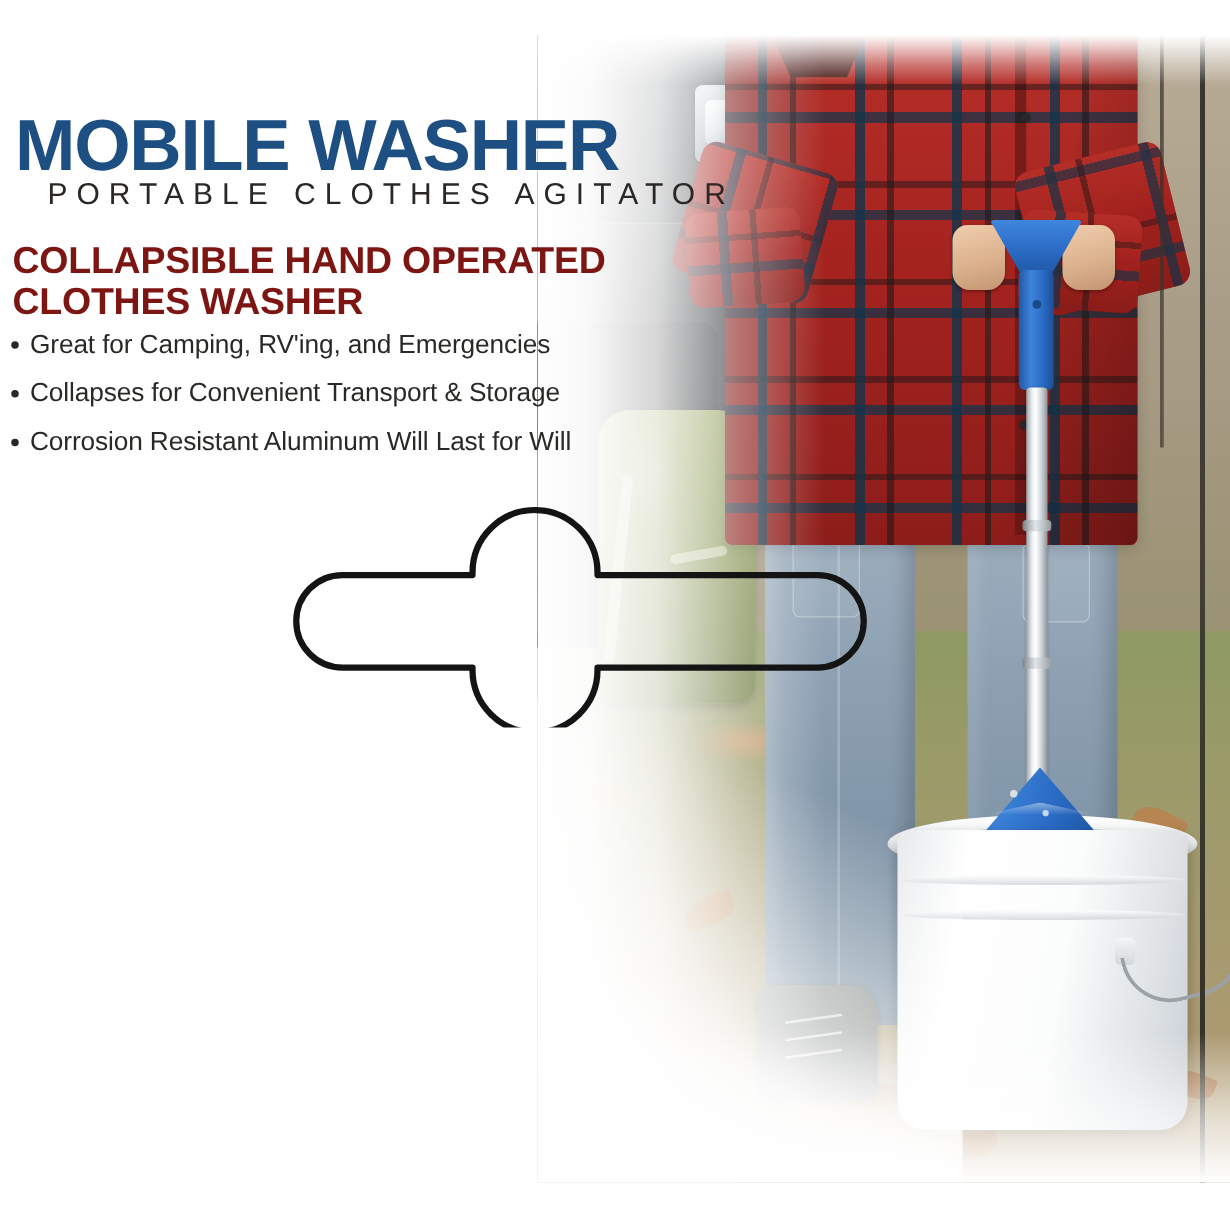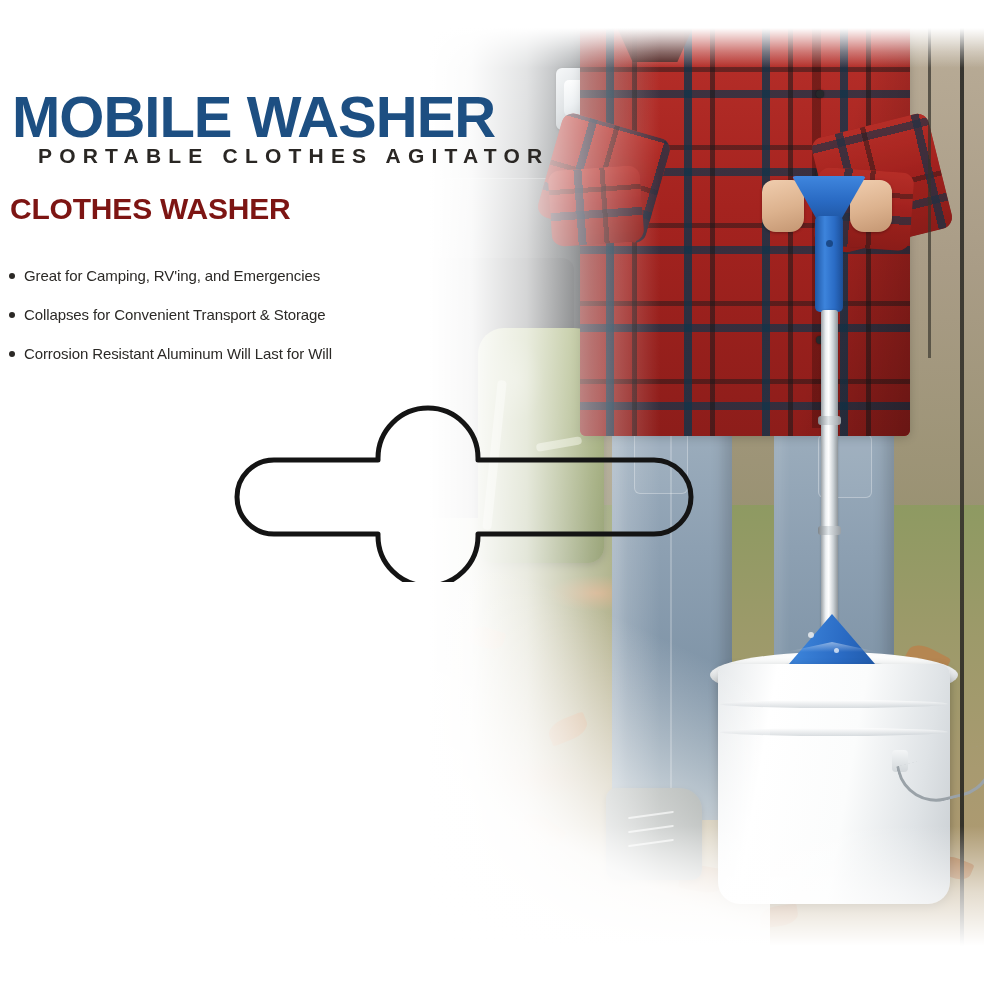--- a/index.html
+++ b/index.html
@@ -169,29 +169,29 @@
     background:linear-gradient(180deg,#ffffff 0%,rgba(255,255,255,.35) 60%,rgba(255,255,255,0) 100%);}
 
   
   .textblock{position:absolute;left:0;top:0;width:560px;padding:0;}
   .title{position:absolute;left:12px;top:88px;
     font-size:58px;line-height:58px;font-weight:700;letter-spacing:-1px;
     color:#1d4f82;font-family:"Liberation Sans","DejaVu Sans",sans-serif;
     font-stretch:condensed;white-space:nowrap;
     text-shadow:0 1px 0 rgba(255,255,255,.6);}
   .subtitle{position:absolute;left:38px;top:145px;
-    font-size:21px;line-height:22px;letter-spacing:7.2px;color:#2a2724;
-    font-weight:700;white-space:nowrap;}
+    font-size:24px;line-height:22px;letter-spacing:7.2px;color:#2a2724;
+    font-weight:400;white-space:nowrap;}
   .headline{position:absolute;left:10px;top:192px;width:530px;
     font-size:30px;line-height:33px;font-weight:700;color:#7d1513;letter-spacing:-.2px;}
   .headline span{display:block;}
   .bullets{position:absolute;left:8px;top:264px;width:520px;
     list-style:none;margin:0;padding:0;}
   .bullets li{position:relative;padding-left:16px;margin:0 0 16px 0;
-    font-size:15px;line-height:23px;color:#2b2926;font-weight:400;
+    font-size:21px;line-height:23px;color:#2b2926;font-weight:400;
     letter-spacing:-.1px;white-space:nowrap;}
   .bullets li::before{content:"";position:absolute;left:1px;top:9px;
     width:6px;height:6px;border-radius:50%;background:#2b2926;}
 
   
   .outline-wrap{position:absolute;left:214px;top:392px;width:510px;height:190px;
     pointer-events:none;}
   .outline-wrap svg{display:block;}
 </style>
 </head>
@@ -324,20 +324,21 @@
                L 164 68
                L 164 66
                A 50 50 0 0 1 214 16 Z" stroke="#141414" stroke-width="5" fill="none" stroke-linejoin="round"></path>
     </svg>
   </div>
 
   <div class="textblock">
     <div class="title">MOBILE WASHER</div>
     <div class="subtitle">PORTABLE CLOTHES AGITATOR</div>
     <div class="headline">
+      <span>COLLAPSIBLE HAND OPERATED</span>
       <span>CLOTHES WASHER</span>
     </div>
     <ul class="bullets">
       <li>Great for Camping, RV'ing, and Emergencies</li>
       <li>Collapses for Convenient Transport &amp; Storage</li>
       <li>Corrosion Resistant Aluminum Will Last for Will</li>
     </ul>
   </div>
 
 </div>

